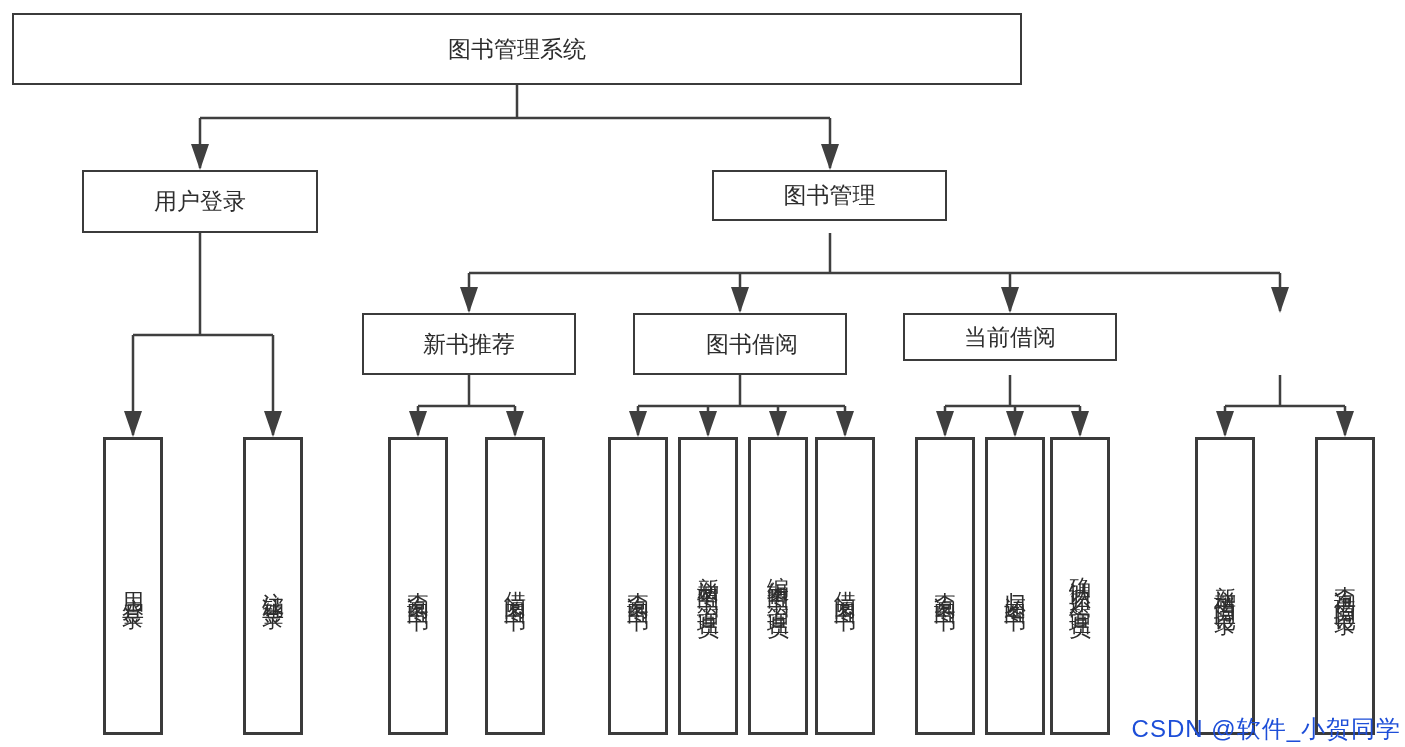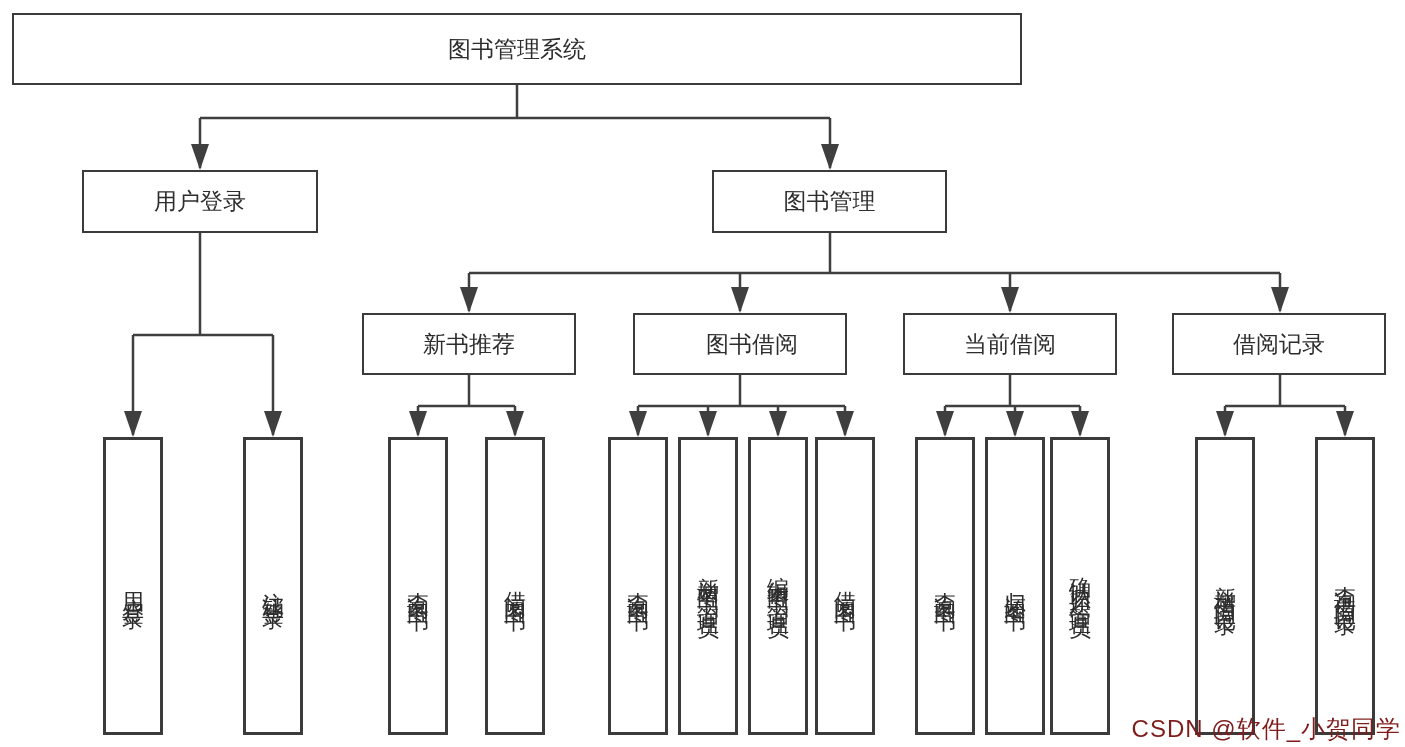--- a/index.html
+++ b/index.html
@@ -32,21 +32,21 @@
     writing-mode: vertical-rl;
     text-orientation: mixed;
     letter-spacing: 6px;
     line-height: 1;
   }
   .watermark {
     position: absolute;
     right: 4px;
     bottom: 2px;
     font-size: 24px;
-    color: #7f1d1d;
+    color: #1d4ed8;
     z-index: 2;
     letter-spacing: 1px;
     white-space: nowrap;
   }
 </style>
 </head>
 <body>
 
 <div id="canvas">
 
@@ -111,35 +111,32 @@
     "></path>
   </svg>
 
   <div class="node" style="left:12px; top:13px; width:1010px; height:72px;">
     <span>图书管理系统</span>
   </div>
 
   <div class="node" style="left:82px; top:170px; width:236px; height:63px;">
     <span>用户登录</span>
   </div>
-  <div class="node" style="left:712px; top:170px; width:235px; height:63px;">
+  <div class="node" style="left:712px; top:170px; width:235px; height:51px;">
     <span>图书管理</span>
   </div>
 
   <div class="node" style="left:362px; top:313px; width:214px; height:62px;">
     <span>新书推荐</span>
   </div>
   <div class="node" style="left:633px; top:313px; width:214px; height:62px;padding-left:24px;">
     <span>图书借阅</span>
   </div>
-  <div class="node" style="left:903px; top:313px; width:214px; height:62px;">
+  <div class="node" style="left:903px; top:313px; width:214px; height:48px;">
     <span>当前借阅</span>
-  </div>
-  <div class="node" style="left:1172px; top:313px; width:214px; height:62px;">
-    <span>借阅记录</span>
   </div>
 
   <div class="node leaf" style="left:103px; top:437px; width:60px; height:298px;">
     <span class="vlabel">用户登录</span>
   </div>
   <div class="node leaf" style="left:243px; top:437px; width:60px; height:298px;">
     <span class="vlabel">注销登录</span>
   </div>
 
   <div class="node leaf" style="left:388px; top:437px; width:60px; height:298px;">

